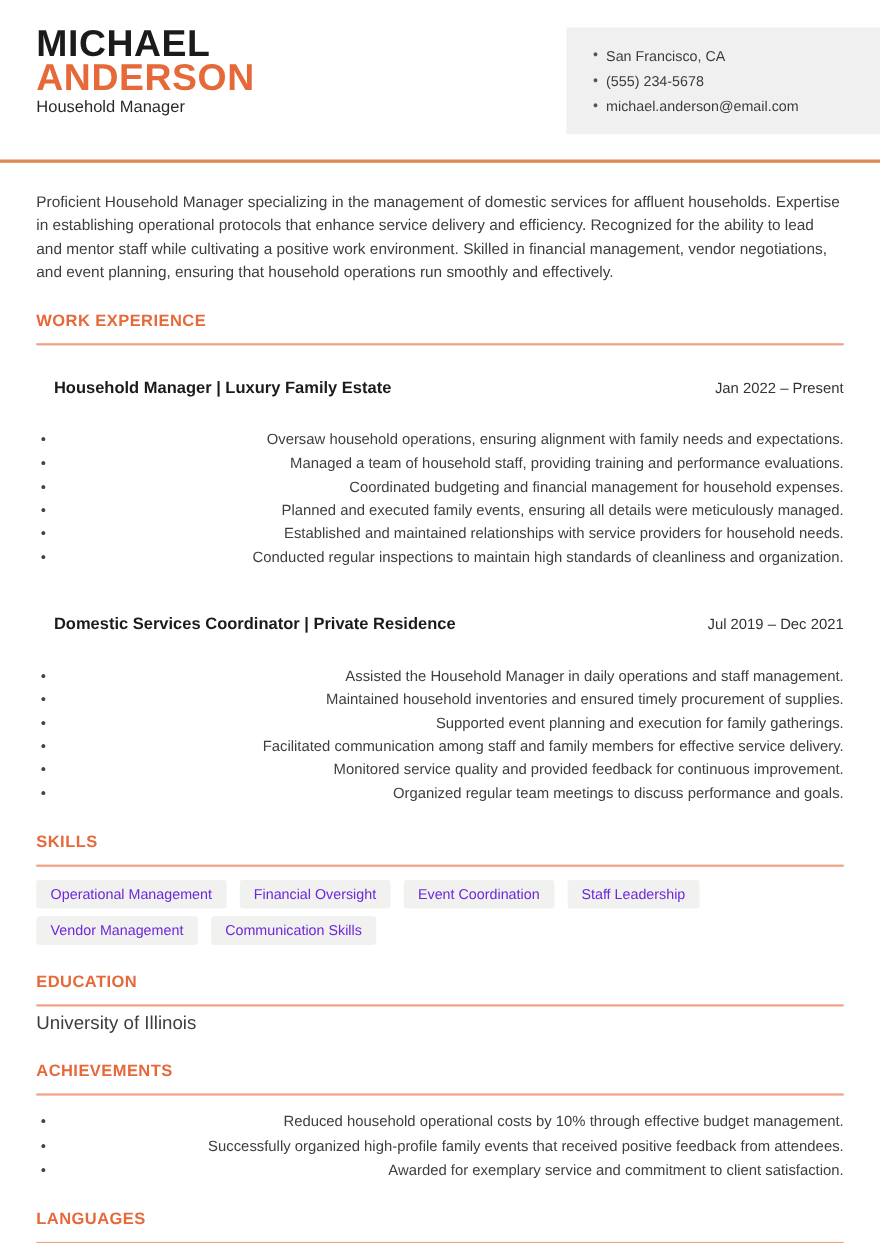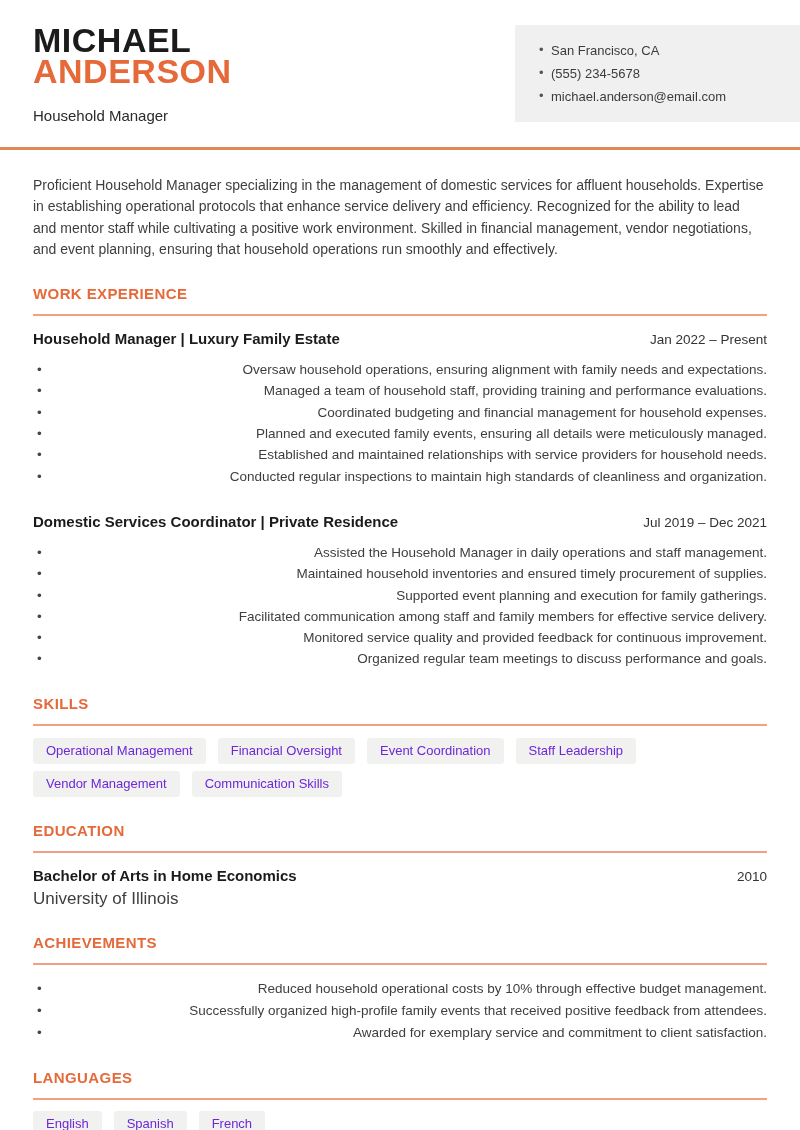--- a/index.html
+++ b/index.html
@@ -14,21 +14,21 @@
   }
   .page{ padding:0 33px; }
 
   
   header{ display:flex; justify-content:space-between; align-items:flex-start; padding-top:25px; }
   .name-first, .name-last{
     font-size:34px; font-weight:800; line-height:31px; letter-spacing:.5px;
   }
   .name-first{ color:var(--text_dark); }
   .name-last{ color:var(--accent); }
-  .person-title{ margin-top:20px; font-size:15px; color:#2a2a2a; }
+  .person-title{ margin-top:2px; font-size:15px; color:#2a2a2a; }
 
   .contact-card{
     background:var(--contact_bg); width:285px; margin-right:-33px;
     padding:14px 8px 14px 24px; min-height:88px;
   }
   .contact-card ul{ list-style:none; margin:0; padding:0; }
   .contact-card li{
     position:relative; padding:4px 0 4px 12px; font-size:13px; line-height:15px; color:#3c3c3c;
   }
   .contact-card li::before{ content:"•"; position:absolute; left:0; top:3px; color:#555; }
@@ -40,21 +40,21 @@
   
   section{ margin-top:25px; }
   h2{
     margin:0; font-size:15px; font-weight:700; color:var(--accent);
     letter-spacing:.4px; padding-bottom:12px; border-bottom:2px solid var(--rule);
   }
 
   .job{ margin-top:14px; }
   .job + .job{ margin-top:26px; }
   .job-head{ display:flex; justify-content:space-between; align-items:baseline; }
-  .job-head h3{ margin:0; font-size:15px; font-weight:700; color:var(--text_dark); }
+  .job-head h3{ margin:16px; font-size:15px; font-weight:700; color:var(--text_dark); }
   .dates{ font-size:13.5px; color:#333; white-space:nowrap; }
 
   ul.bullets{ list-style:none; margin:12px 0 0; padding:0;text-align:right; }
   ul.bullets li{
     position:relative; padding-left:17px; font-size:13.5px; line-height:21.3px; color:var(--text_body);
   }
   ul.bullets.loose li{ line-height:22px; }
   ul.bullets li::before{ content:"•"; position:absolute; left:4px; color:#444; }
 
   .tags{ display:flex; flex-wrap:wrap; gap:7px 12px; margin-top:12px; }
@@ -133,24 +133,20 @@
       <span class="tag">Financial Oversight</span>
       <span class="tag">Event Coordination</span>
       <span class="tag">Staff Leadership</span>
       <span class="tag">Vendor Management</span>
       <span class="tag">Communication Skills</span>
     </div>
   </section>
 
   <section>
     <h2>EDUCATION</h2>
-    <div class="edu-row">
-      <h3 class="degree">Bachelor of Arts in Home Economics</h3>
-      <span class="edu-year">2010</span>
-    </div>
     <div class="school">University of Illinois</div>
   </section>
 
   <section>
     <h2>ACHIEVEMENTS</h2>
     <ul class="bullets loose" style="margin-top:13px;">
       <li>Reduced household operational costs by 10% through effective budget management.</li>
       <li>Successfully organized high-profile family events that received positive feedback from attendees.</li>
       <li>Awarded for exemplary service and commitment to client satisfaction.</li>
     </ul>

